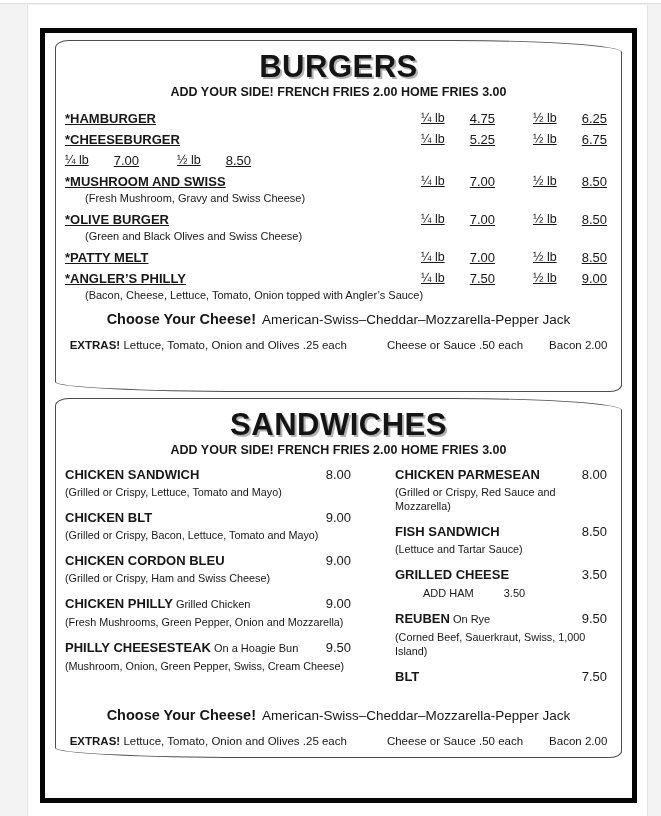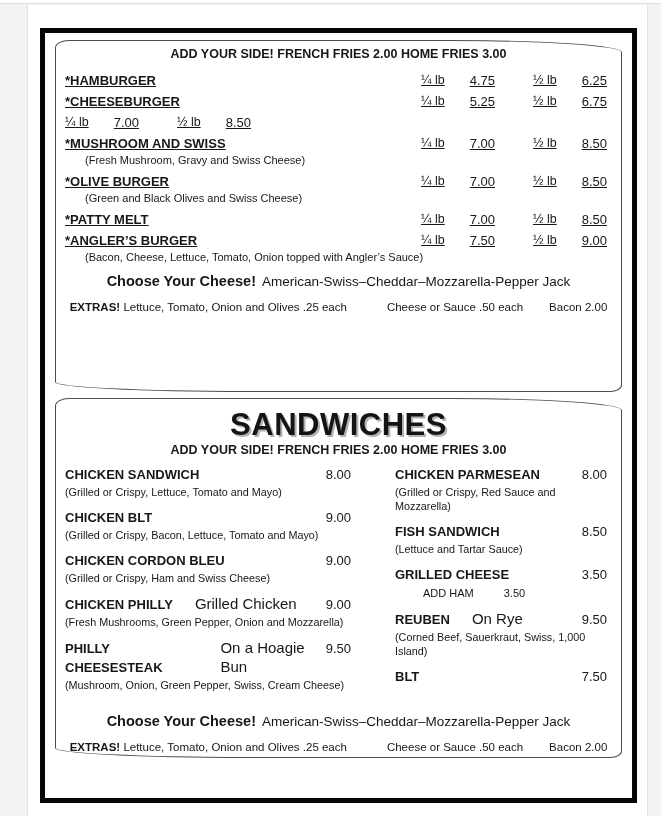--- a/index.html
+++ b/index.html
@@ -40,38 +40,39 @@
     font-size:11.5px; margin-top:12px;text-align:center; }
   .extras-line .eb { margin-left:40px; }
   .extras-line .ec { margin-left:26px; }
 
   .scols { display:flex; margin-top:8px; padding:0 14px 0 9px; }
   .scol-left { flex:0 0 286px; }
   .scol-right { flex:1; margin-left:44px; }
   .sitem { margin-bottom:9px; }
   .srow { display:flex; align-items:baseline; font-size:13px; line-height:19px; }
   .sname { font-weight:bold; }
-  .ssub { font-size:15px; margin-left:22px; }
+  .ssub { font-size:11px; margin-left:3px; }
   .sprice { margin-left:auto; }
   .sdesc { font-size:10.8px; line-height:14px; margin-top:1px; }
   .saddon { display:flex; align-items:baseline; font-size:11px; line-height:14px; margin:2px 0 0 28px; }
   .saddon-price { margin-left:30px; }
   .sandwiches .cheese-line { margin-top:12px; }
 
   .footnote { text-align:center; font-size:11px; line-height:14px; margin:10px auto 0; max-width:575px; }
 </style>
 </head>
 <body>
 
 <div class="screen">
   <div class="top-strip"></div>
   <div class="page">
     <div class="frame">
 
       <section class="box burgers">
+        <h1 class="menu-title">BURGERS</h1>
         <div class="sideline">ADD YOUR SIDE! FRENCH FRIES 2.00 HOME FRIES 3.00</div>
 
         <div class="blist">
           <div class="brow">
             <span class="bname">*HAMBURGER</span>
             <span class="q">¼ lb</span>
             <span class="p">4.75</span>
             <span class="colgap"></span>
             <span class="q">½ lb</span>
             <span class="p">6.25</span>
@@ -111,21 +112,21 @@
           <div class="bdesc">(Green and Black Olives and Swiss Cheese)</div>
           <div class="brow">
             <span class="bname">*PATTY MELT</span>
             <span class="q">¼ lb</span>
             <span class="p">7.00</span>
             <span class="colgap"></span>
             <span class="q">½ lb</span>
             <span class="p">8.50</span>
           </div>
           <div class="brow">
-            <span class="bname">*ANGLER’S BURGER</span>
+            <span class="bname">*ANGLER’S PHILLY</span>
             <span class="q">¼ lb</span>
             <span class="p">7.50</span>
             <span class="colgap"></span>
             <span class="q">½ lb</span>
             <span class="p">9.00</span>
           </div>
           <div class="bdesc">(Bacon, Cheese, Lettuce, Tomato, Onion topped with Angler’s Sauce)</div>
         </div>
 
         <div class="cheese-line">

